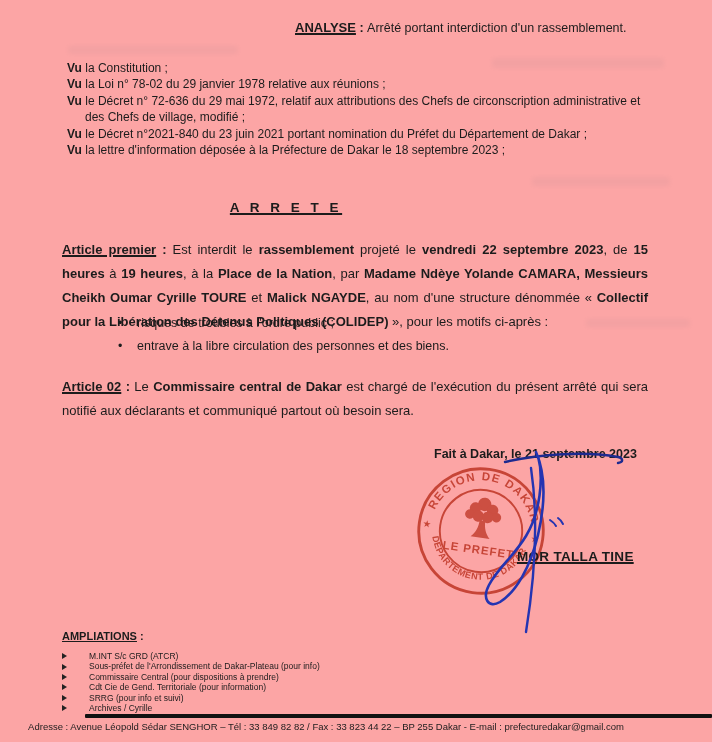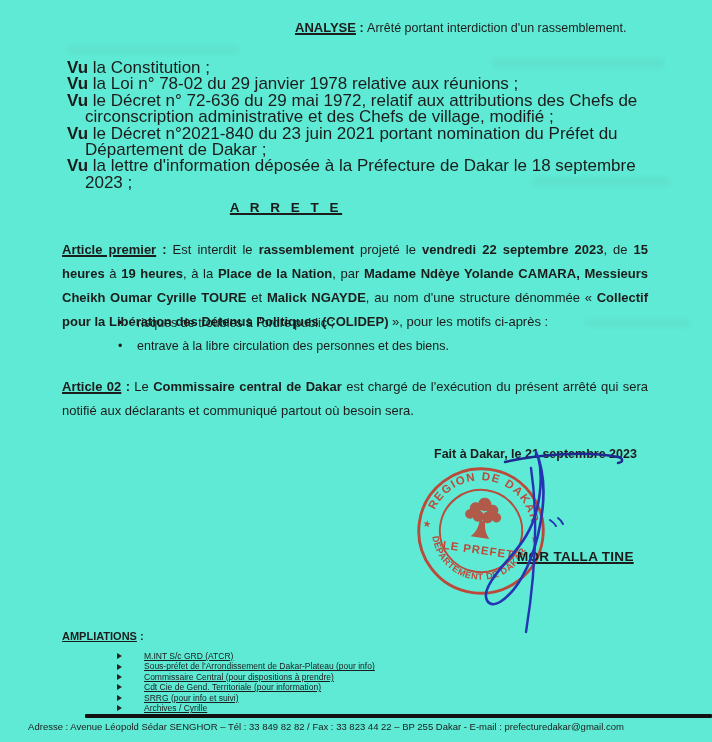--- a/index.html
+++ b/index.html
@@ -1,34 +1,34 @@
 <!DOCTYPE html>
 <html lang="fr" style="--stamp-red: #c33d2e; --sig-blue: #2434b2;"><head>
 <meta charset="utf-8">
 <style>
   html,body{margin:0;padding:0;background:#e8e8e8;}
   .page{
     position:relative;
     width:712px;height:742px;
     margin:0 auto;
-    background:#5eead4;
+    background:#fca5a5;
     overflow:hidden;
     font-family:"Liberation Sans","DejaVu Sans",sans-serif;
     color:#1c1c1c;
   }
   .b{font-weight:bold;}
   .u{text-decoration:underline;text-decoration-thickness:1.5px;}
 
   
   .analyse{position:absolute;left:295px;top:20px;font-size:12.5px;white-space:nowrap;}
   .analyse .label{font-weight:bold;text-decoration:underline;text-decoration-thickness:1.5px;font-size:13px;}
   .analyse .sep{font-weight:bold;}
 
   
-  .vu-list{position:absolute;left:67px;top:60px;width:588px;font-size:17px;line-height:16.4px;}
+  .vu-list{position:absolute;left:67px;top:60px;width:588px;font-size:12px;line-height:16.4px;}
   .vu-line{padding-left:18px;text-indent:-18px;}
   .vu-line .prefix{font-weight:bold;}
 
   
   .arrete{position:absolute;left:0;top:198px;width:572px;text-align:center;}
   .arrete span{font-weight:bold;font-size:13.5px;letter-spacing:3.5px;text-decoration:underline;text-decoration-thickness:1.8px;}
 
   
   .article{position:absolute;left:62px;width:586px;font-size:13px;line-height:24px;text-align:justify;}
   .article1{top:225px;}
@@ -43,21 +43,21 @@
   .fait{position:absolute;left:434px;top:447px;font-size:12.5px;font-weight:bold;white-space:nowrap;}
   .stamp{position:absolute;left:414px;top:464px;width:134px;height:134px;}
   .signer{position:absolute;left:517px;top:549px;font-size:13.5px;font-weight:bold;text-decoration:underline;text-decoration-thickness:2px;white-space:nowrap;letter-spacing:.3px;}
   .signature{position:absolute;left:450px;top:438px;width:200px;height:212px;z-index:5;}
 
   
   .ampliations{position:absolute;left:62px;top:630px;}
   .amp-title{font-size:11px;font-weight:bold;}
   .amp-title .t{text-decoration:underline;text-decoration-thickness:1.3px;}
   .amp-list{margin-top:9px;font-size:8.5px;line-height:10.4px;}
-  .amp-line{display:flex;align-items:center;margin-left:55px;text-decoration:underline;}
+  .amp-line{display:flex;align-items:center;}
   .amp-arrow{width:0;height:0;border-top:3px solid transparent;border-bottom:3px solid transparent;border-left:5.5px solid #222;margin-right:22px;flex:0 0 auto;}
 
   
   .footer-bar{position:absolute;left:85px;top:714px;width:627px;height:4px;background:#111;border-radius:1px;}
   .footer-text{position:absolute;left:0;top:721px;width:652px;text-align:center;font-size:9.5px;white-space:nowrap;}
 
   
   .artifact{position:absolute;background:#667;opacity:.06;filter:blur(2px);border-radius:3px;pointer-events:none;}
   .a1{left:68px;top:46px;width:170px;height:8px;}
   .a2{left:492px;top:58px;width:172px;height:10px;}

